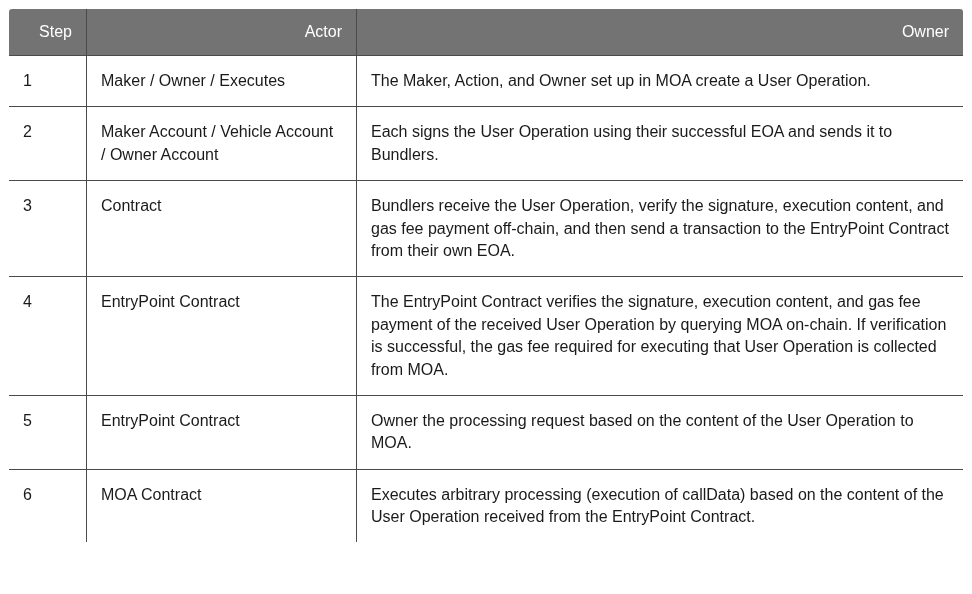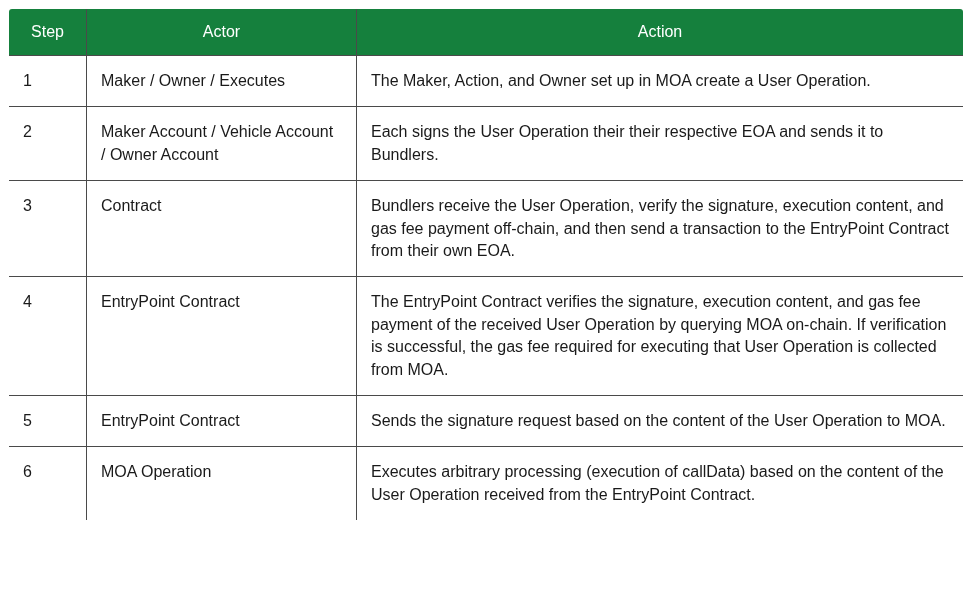--- a/index.html
+++ b/index.html
@@ -14,23 +14,23 @@
       width: 972px;
     }
     .table {
       width: 100%;
       border-collapse: collapse;
       border: 1px solid #4a4a4a;
       border-radius: 4px;
       overflow: hidden;
     }
     .table th {
-      background: #15803d;
+      background: #737373;
       color: #ffffff;
-      text-align: center;
+      text-align: right;
       padding: 14px 14px;
       font-weight: 400;
       font-size: 16px;
       border: 1px solid #4a4a4a;
     }
     .table td {
       padding: 14px 14px;
       vertical-align: top;
       font-size: 16px;
       color: #1a1a1a;
@@ -51,48 +51,48 @@
     }
   </style>
 </head>
 <body>
 
 <table class="table">
   <thead>
     <tr>
       <th>Step</th>
       <th>Actor</th>
-      <th>Action</th>
+      <th>Owner</th>
     </tr>
   </thead>
   <tbody>
     <tr>
       <td>1</td>
       <td>Maker / Owner / Executes</td>
       <td>The Maker, Action, and Owner set up in MOA create a User Operation.</td>
     </tr>
     <tr>
       <td>2</td>
       <td>Maker Account / Vehicle Account / Owner Account</td>
-      <td>Each signs the User Operation their their respective EOA and sends it to Bundlers.</td>
+      <td>Each signs the User Operation using their successful EOA and sends it to Bundlers.</td>
     </tr>
     <tr>
       <td>3</td>
       <td>Contract</td>
       <td>Bundlers receive the User Operation, verify the signature, execution content, and gas fee payment off-chain, and then send a transaction to the EntryPoint Contract from their own EOA.</td>
     </tr>
     <tr>
       <td>4</td>
       <td>EntryPoint Contract</td>
       <td>The EntryPoint Contract verifies the signature, execution content, and gas fee payment of the received User Operation by querying MOA on-chain. If verification is successful, the gas fee required for executing that User Operation is collected from MOA.</td>
     </tr>
     <tr>
       <td>5</td>
       <td>EntryPoint Contract</td>
-      <td>Sends the signature request based on the content of the User Operation to MOA.</td>
+      <td>Owner the processing request based on the content of the User Operation to MOA.</td>
     </tr>
     <tr>
       <td>6</td>
-      <td>MOA Operation</td>
+      <td>MOA Contract</td>
       <td>Executes arbitrary processing (execution of callData) based on the content of the User Operation received from the EntryPoint Contract.</td>
     </tr>
   </tbody>
 </table>
 
 </body></html>

